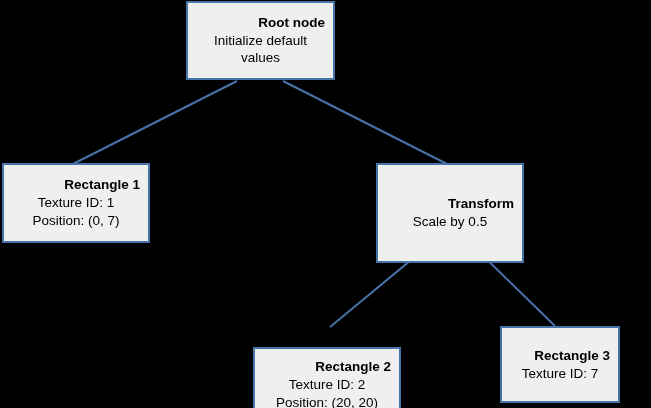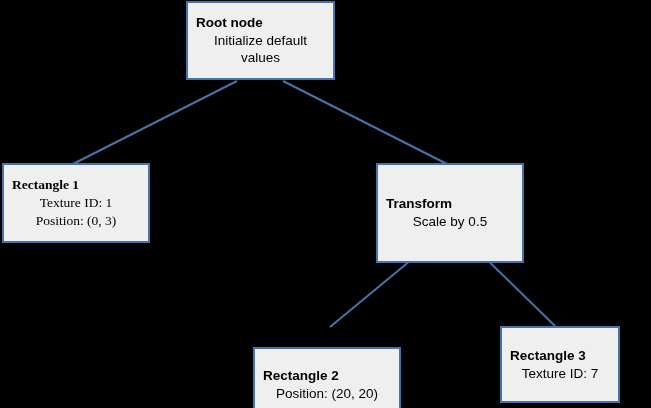--- a/index.html
+++ b/index.html
@@ -28,25 +28,25 @@
     border: 2.5px solid #4674a8;
     display: flex;
     flex-direction: column;
     justify-content: center;
     padding: 2px 8px;
     font-family: "Liberation Sans", sans-serif;
     font-size: 13.5px;
     line-height: 1.32;
     color: #000000;
   }
-  .node-title { font-weight: bold; text-align: left; }
+  .node-title { font-weight: bold; text-align: right; }
   .node-line  { text-align: center; }
 
   .pos-root       { left: 186px; top: 1px;   width: 149px; height: 79px; }
-  .pos-rect1      { left: 2px;   top: 163px; width: 148px; height: 80px; font-family: Liberation Serif, serif; }
+  .pos-rect1      { left: 2px;   top: 163px; width: 148px; height: 80px; }
   .pos-transform  { left: 376px; top: 163px; width: 148px; height: 100px; }
   .pos-rect2      { left: 253px; top: 327px; width: 148px; height: 76px; margin-top: 20px; }
   .pos-rect3      { left: 500px; top: 326px; width: 120px; height: 77px; }
 </style>
 </head>
 <body>
 
 <div class="stage">
 
   <svg class="edges" xmlns="http://www.w3.org/2000/svg">
@@ -57,30 +57,31 @@
   </svg>
 
   <div class="node pos-root">
     <div class="node-title">Root node</div>
     <div class="node-line">Initialize default values</div>
   </div>
 
   <div class="node pos-rect1">
     <div class="node-title">Rectangle 1</div>
     <div class="node-line">Texture ID: 1</div>
-    <div class="node-line">Position: (0, 3)</div>
+    <div class="node-line">Position: (0, 7)</div>
   </div>
 
   <div class="node pos-transform">
     <div class="node-title">Transform</div>
     <div class="node-line">Scale by 0.5</div>
   </div>
 
   <div class="node pos-rect2">
     <div class="node-title">Rectangle 2</div>
+    <div class="node-line">Texture ID: 2</div>
     <div class="node-line">Position: (20, 20)</div>
   </div>
 
   <div class="node pos-rect3">
     <div class="node-title">Rectangle 3</div>
     <div class="node-line">Texture ID: 7</div>
   </div>
 
 </div>
 

